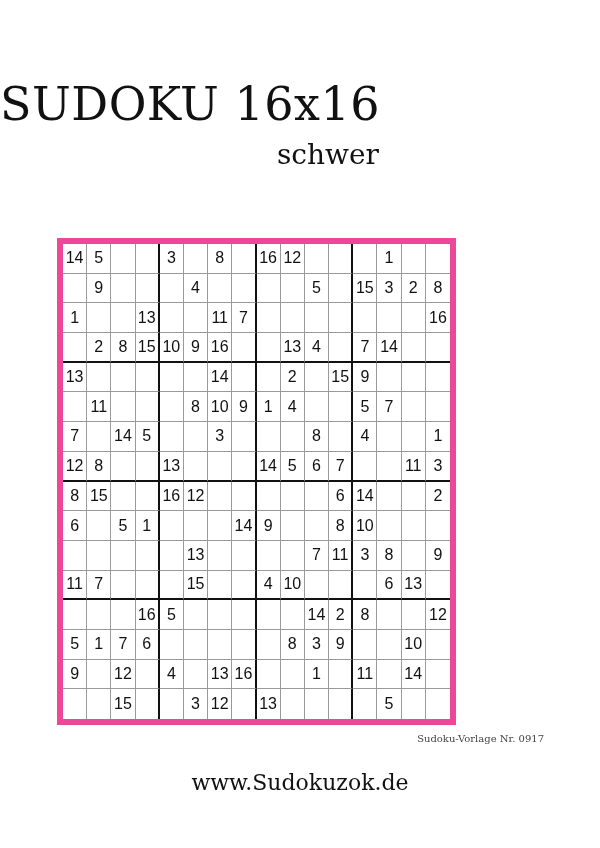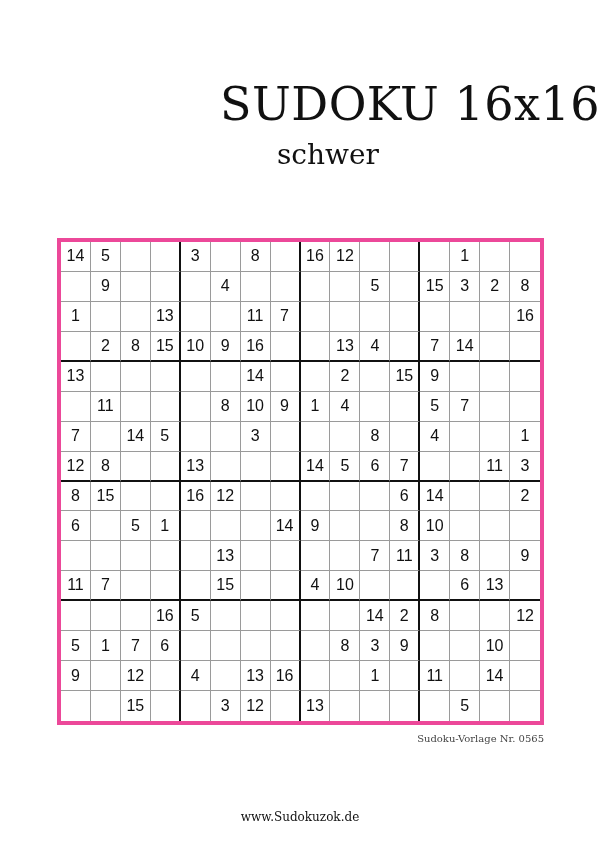--- a/index.html
+++ b/index.html
@@ -12,21 +12,21 @@
       height: 848px;
       position: relative;
       overflow: hidden;
       color: #111111;
     }
     .title {
       position: absolute;
       top: 76px;
       left: 0;
       width: 600px;
-      text-align: right;
+      text-align: left;
       font-family: "DejaVu Serif", "Liberation Serif", serif;
       font-size: 46px;
       line-height: 56px;
       letter-spacing: 0.5px;
       color: #111111;
     }
     .subtitle {
       position: absolute;
       top: 138px;
       left: 0;
@@ -35,24 +35,24 @@
       font-family: "DejaVu Serif", "Liberation Serif", serif;
       font-size: 28px;
       line-height: 34px;
       color: #111111;
       margin-left: 28px;
     }
     .grid {
       position: absolute;
       left: 57px;
       top: 238px;
-      width: 487px;
+      width: 399px;
       height: 487px;
       box-sizing: border-box;
-      border: 4px solid #ec4899;
+      border: 6px solid #ec4899;
       display: grid;
       grid-template-columns: repeat(16, 1fr);
       grid-template-rows: repeat(16, 1fr);
     }
     .cell {
       box-sizing: border-box;
       border-right: 1px solid #9a9a9a;
       border-bottom: 1px solid #9a9a9a;
       display: flex;
       align-items: center;
@@ -73,23 +73,22 @@
       font-size: 10px;
       color: #444444;
     }
     .website {
       position: absolute;
       top: 770px;
       left: 0;
       width: 600px;
       text-align: center;
       font-family: "DejaVu Serif", "Liberation Serif", serif;
-      font-size: 12px;
-      color: #111111;
-      margin-top: 40px;
+      font-size: 22px;
+      color: #111111;
     }
   </style>
 </head>
 <body>
 
 <div class="title">SUDOKU 16x16</div>
 <div class="subtitle">schwer</div>
 
 <div class="grid" id="sudoku-grid">
     <div class="cell">14</div>
@@ -343,14 +342,14 @@
     <div class="cell lastr">13</div>
     <div class="cell lastr"></div>
     <div class="cell lastr"></div>
     <div class="cell bx lastr"></div>
     <div class="cell lastr"></div>
     <div class="cell lastr">5</div>
     <div class="cell lastr"></div>
     <div class="cell lastc lastr"></div>
   </div>
 
-<div class="template-no">Sudoku-Vorlage Nr. 0565</div>
+<div class="template-no">Sudoku-Vorlage Nr. 0917</div>
 <div class="website">www.Sudokuzok.de</div>
 
 </body></html>

